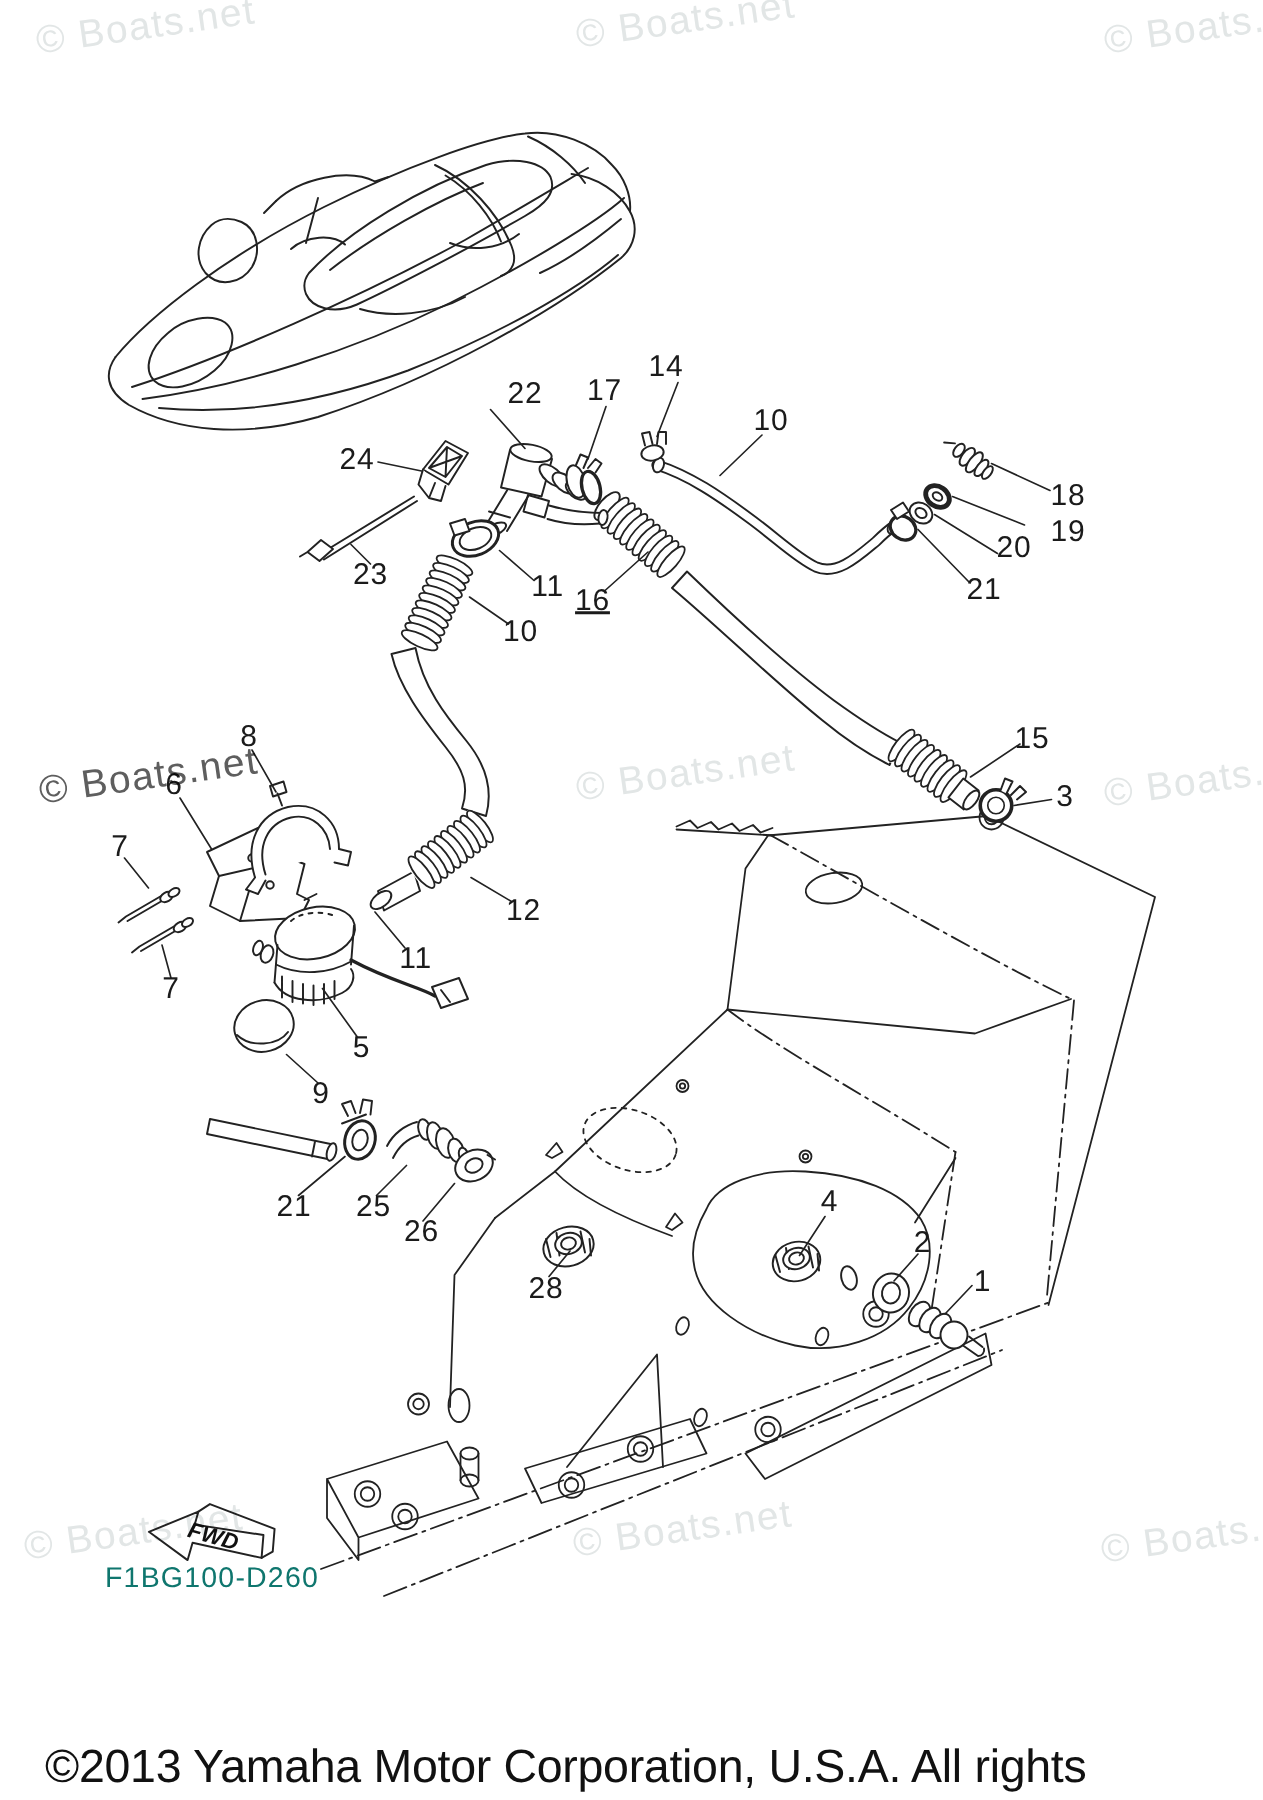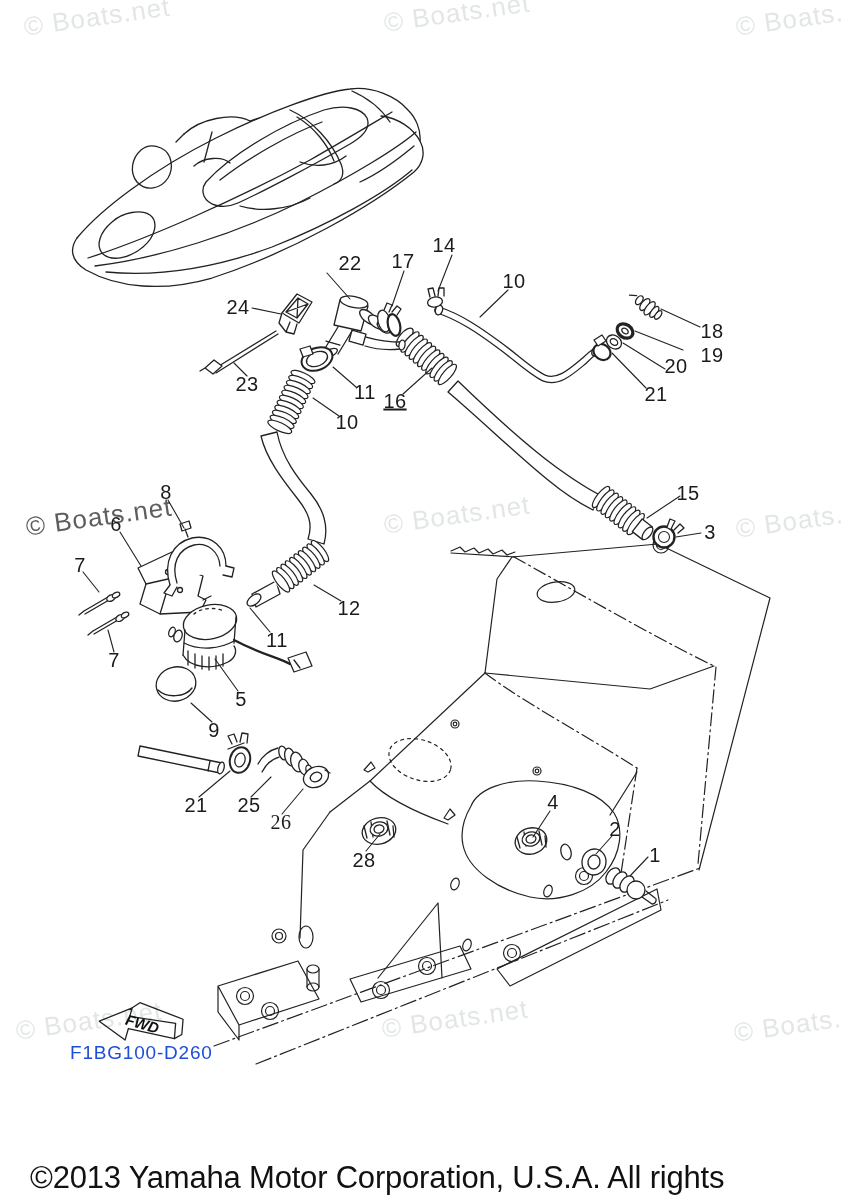--- a/index.html
+++ b/index.html
@@ -5,21 +5,21 @@
   html,body{margin:0;padding:0;background:#fff;}
   .page{position:relative;width:842px;height:1200px;background:#ffffff;overflow:hidden;
         font-family:"Liberation Sans",sans-serif;}
   .art{position:absolute;left:0;top:0;}
   .callout{position:absolute;transform:translate(-50%,-50%);font-size:20px;color:#1b1b1b;
            letter-spacing:.5px;white-space:nowrap;}
   .wm{position:absolute;font-size:26px;white-space:nowrap;transform:rotate(-8deg);
       transform-origin:left top;mix-blend-mode:multiply;pointer-events:none;letter-spacing:1px;}
   .wm.light{color:#e2e6e6;}
   .wm.dark{color:#5e5e5e;}
-  .diagram-code{position:absolute;left:70px;top:1042px;font-size:19px;color:#1d4ed8;letter-spacing:.8px;}
+  .diagram-code{position:absolute;left:70px;top:1042px;font-size:19px;color:#0f766e;letter-spacing:.8px;}
   .footer{position:absolute;left:30px;top:1160px;font-size:31px;color:#111;letter-spacing:-.2px;}
   svg *{vector-effect:non-scaling-stroke;}
 </style>
 </head>
 <body>
 
 <div class="page">
 
 <svg class="art" width="842" height="1200" viewBox="0 0 842 1200" fill="none" stroke="#222" stroke-width="1.3" stroke-linecap="round" stroke-linejoin="round">
   <defs>
@@ -348,21 +348,21 @@
       <div class="callout" style="left: 166px; top: 492px;">8</div>
       <div class="callout" style="left: 116px; top: 524px;">6</div>
       <div class="callout" style="left: 80px; top: 565px;">7</div>
       <div class="callout" style="left: 114px; top: 660px;">7</div>
       <div class="callout" style="left: 241px; top: 699px;">5</div>
       <div class="callout" style="left: 214px; top: 730px;">9</div>
       <div class="callout" style="left: 349px; top: 608px;">12</div>
       <div class="callout" style="left: 277px; top: 640px;">11</div>
       <div class="callout" style="left: 196px; top: 805px;">21</div>
       <div class="callout" style="left: 249px; top: 805px;">25</div>
-      <div class="callout" style="left: 281px; top: 822px; font-family: Liberation Serif, serif;">26</div>
+      <div class="callout" style="left: 281px; top: 822px;">26</div>
       <div class="callout" style="left: 364px; top: 860px;">28</div>
       <div class="callout" style="left: 553px; top: 802px;">4</div>
       <div class="callout" style="left: 615px; top: 829px;">2</div>
       <div class="callout" style="left: 655px; top: 855px;">1</div>
     </div>
 
 <div class="diagram-code">F1BG100-D260</div>
 
 <div>
       <div class="wm light" style="left: 22px; top: 12px;">© Boats.net</div>

